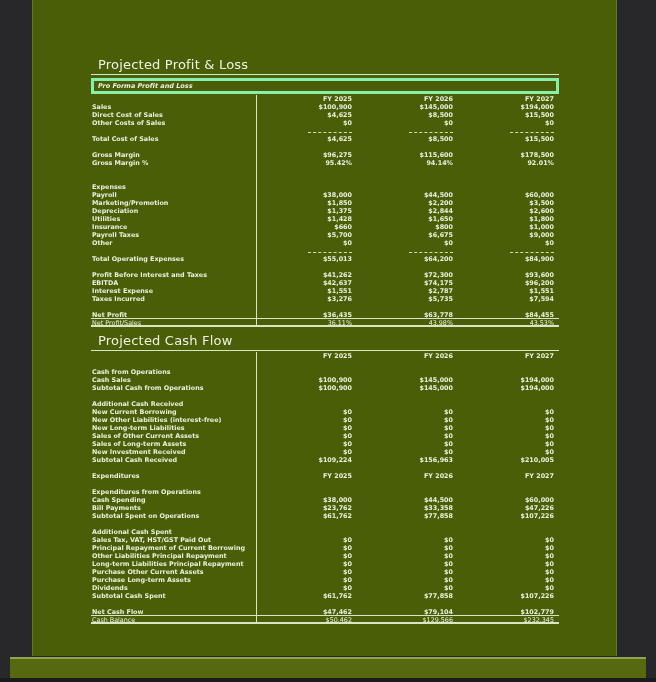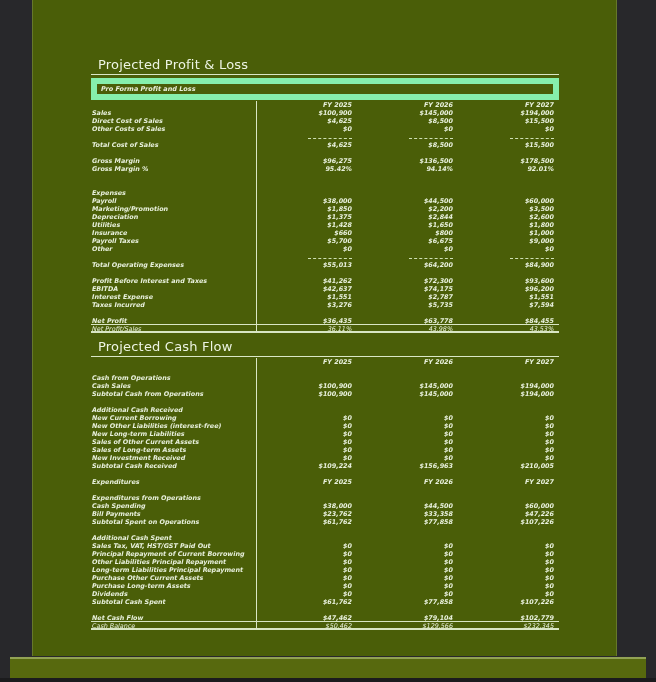--- a/index.html
+++ b/index.html
@@ -8,23 +8,23 @@
   .bottom-bar{position:absolute;left:10px;top:657px;width:636px;height:21px;
     background:#57690e;border-top:2px solid #92a254;box-sizing:border-box;z-index:1;}
   .bottom-edge{position:absolute;left:0;top:678px;width:656px;height:4px;background:#1b1b1d;z-index:3;}
   .page{position:absolute;left:32px;top:0;width:585px;height:656px;background:#4a5e08;
     border-left:1px solid #66782a;border-right:1px solid #66782a;box-sizing:border-box;z-index:2;}
   .content{position:absolute;left:58px;top:0;width:468px;color:#e9f1dd;}
   .sheet1{margin-top:57px;}
   .sheet2{margin-top:6px;}
   .doc-title{margin:0;font-weight:normal;font-size:13px;letter-spacing:.2px;color:#edf4e3;
     padding:0 0 2px 7px;border-bottom:1px solid #dae7c6;}
-  .subtitle-box{margin-top:3px;border:6px solid #86efac;height:8px;line-height:8px;
+  .subtitle-box{margin-top:3px;border:3px solid #86efac;height:8px;line-height:8px;
     font-size:6.5px;font-style:italic;font-weight:bold;padding:1px 0 1px 4px;box-sizing:content-box;}
-  .tbl{margin-top:1px;font-style:italic;}
+  .tbl{margin-top:1px;}
   .row{display:flex;height:8px;line-height:8px;font-size:6.4px;box-sizing:border-box;}
   .row.item,.row.section,.row.head{font-weight:bold;}
   .row.plain{font-weight:normal;}
   .lab{width:166px;border-right:1px solid #d9e6c4;padding-left:1px;white-space:nowrap;
     overflow:hidden;box-sizing:border-box;}
   .v{text-align:right;white-space:nowrap;box-sizing:border-box;}
   .v1{width:95px;}
   .v2{width:101px;}
   .v3{width:106px;padding-right:5px;}
   .u1{border-bottom:1px solid #d9e6c4;}
@@ -84,21 +84,21 @@
             </div>
             <div class="row blank">
               <div class="lab"></div>
               <div class="v v1"></div>
               <div class="v v2"></div>
               <div class="v v3"></div>
             </div>
             <div class="row item">
               <div class="lab">Gross Margin</div>
               <div class="v v1">$96,275</div>
-              <div class="v v2">$136,500</div>
+              <div class="v v2">$115,600</div>
               <div class="v v3">$178,500</div>
             </div>
             <div class="row item">
               <div class="lab">Gross Margin %</div>
               <div class="v v1">95.42%</div>
               <div class="v v2">94.14%</div>
               <div class="v v3">92.01%</div>
             </div>
             <div class="row blank">
               <div class="lab"></div>

